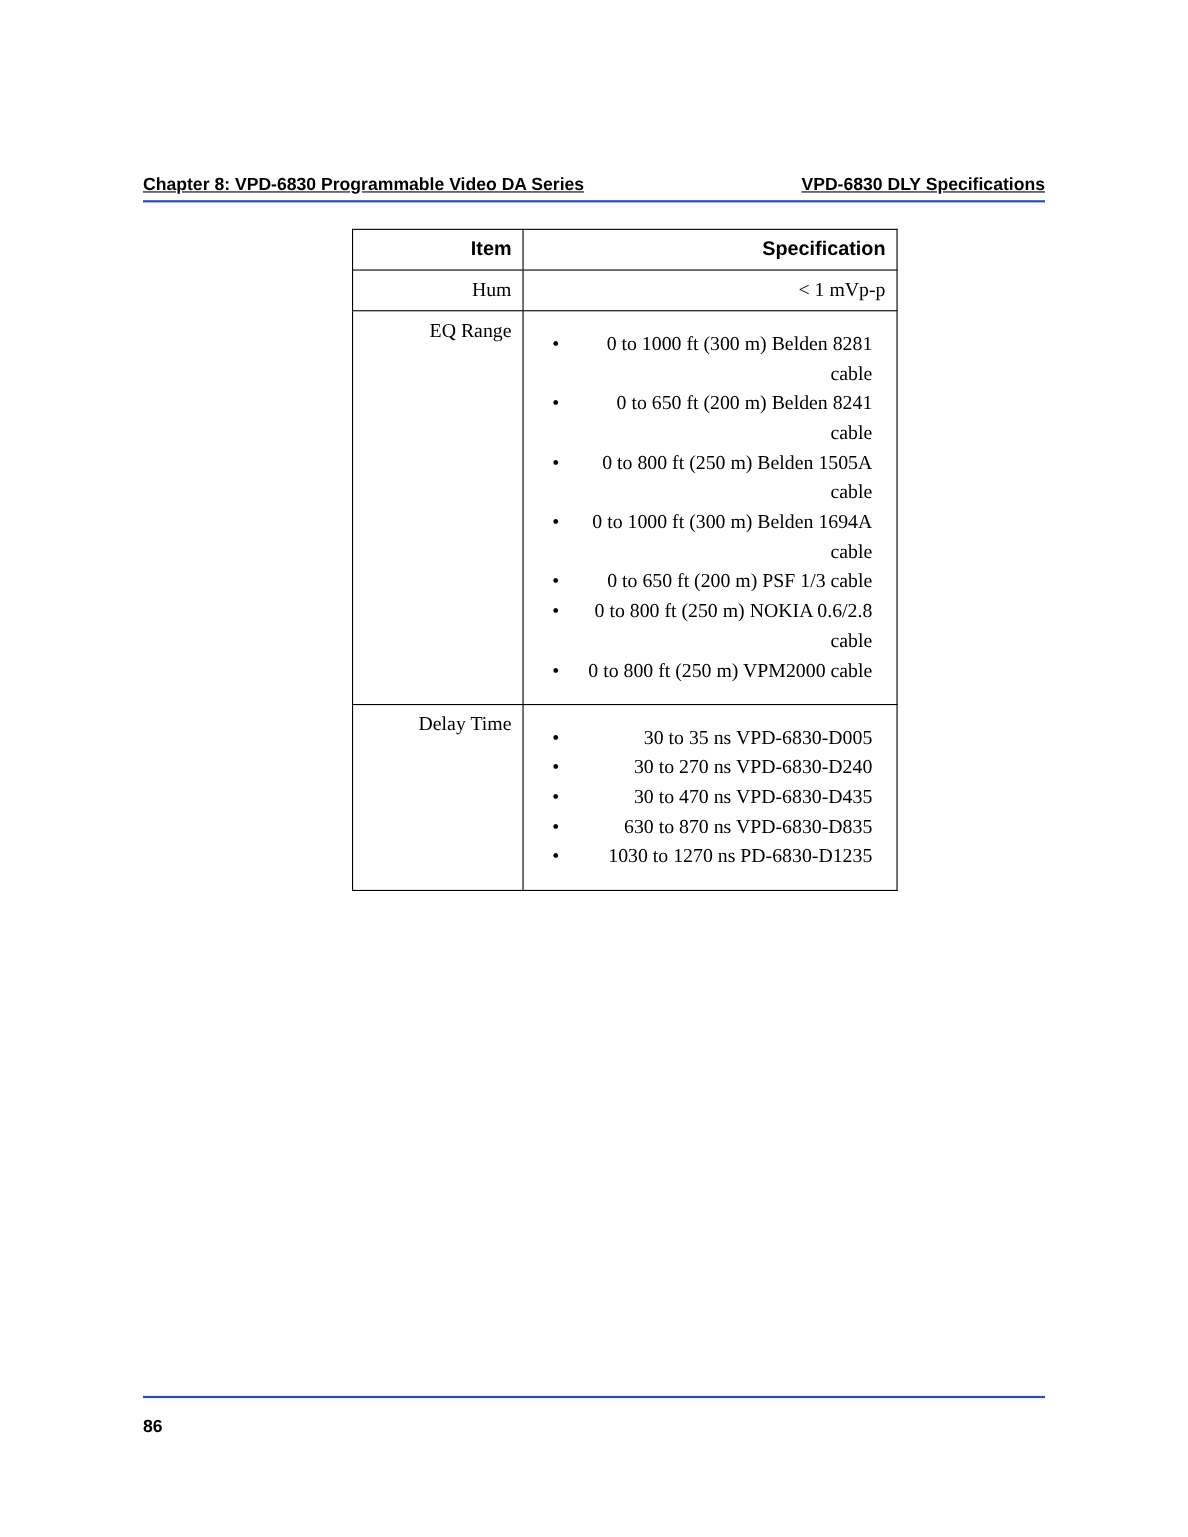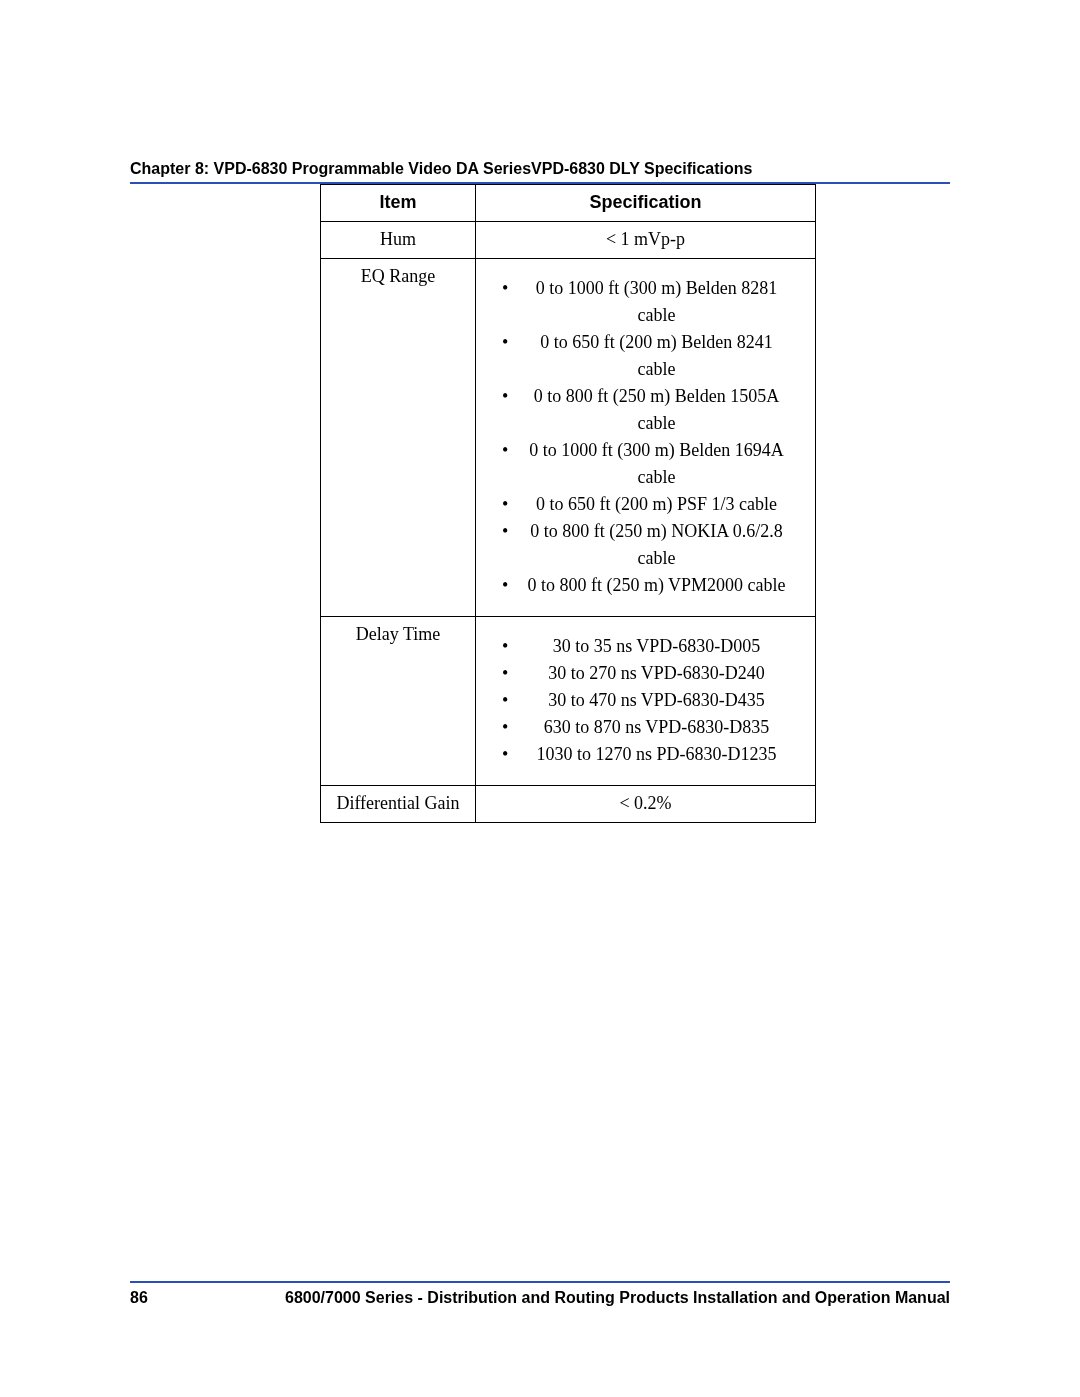--- a/index.html
+++ b/index.html
@@ -12,39 +12,42 @@
   }
   .page {
     width: 1080px;
     height: 1397px;
     margin: 0 auto;
     position: relative;
     padding: 160px 130px 0 130px;
   }
   .header-row {
     display: flex;
+    justify-content: space-between;
     align-items: baseline;
     font-family: "Myriad Pro", "Helvetica Neue", Arial, sans-serif;
     font-weight: 700;
     font-size: 16px;
     color: #000;
     border-bottom: 2px solid #2a4fb8;
     padding-bottom: 4px;
+    margin-bottom: 24px;
+    text-decoration: underline;
   }
   .spec-table {
     border-collapse: collapse;
     margin-left: 190px;
     table-layout: fixed;
     width: 495px;
   }
   .spec-table th, .spec-table td {
     border: 1px solid #000;
     padding: 4px 10px 5px 10px;
     vertical-align: top;
-    text-align: center;
+    text-align: right;
     font-size: 18px;
     line-height: 1.5;
   }
   .spec-table th {
     font-family: "Myriad Pro", "Helvetica Neue", Arial, sans-serif;
     font-weight: 700;
     font-size: 18px;
     background: #fff;
   }
   .spec-table .col-item { width: 155px; }
@@ -72,21 +75,21 @@
     left: 130px;
     right: 130px;
     bottom: 90px;
     display: flex;
     justify-content: space-between;
     align-items: baseline;
     font-family: "Myriad Pro", "Helvetica Neue", Arial, sans-serif;
     font-weight: 700;
     font-size: 16px;
     border-top: 2px solid #2a4fb8;
-    padding-top: 6px;
+    padding-top: 18px;
     gap: 36px;
   }
 </style>
 </head>
 <body>
 
 <div class="page">
 
   <div class="header-row">
     <span>Chapter 8: VPD-6830 Programmable Video DA Series</span>
@@ -128,25 +131,20 @@
           <td>
             <ul>
               <li>30 to 35 ns VPD-6830-D005</li>
               <li>30 to 270 ns VPD-6830-D240</li>
               <li>30 to 470 ns VPD-6830-D435</li>
               <li>630 to 870 ns VPD-6830-D835</li>
               <li>1030 to 1270 ns PD-6830-D1235</li>
             </ul>
           </td>
         </tr>
-        <tr>
-          <td>Differential Gain</td>
-          <td>&lt; 0.2%</td>
-        </tr>
       </tbody>
   </table>
 
   <div class="footer-row">
     <span>86</span>
-    <span>6800/7000 Series - Distribution and Routing Products Installation and Operation Manual</span>
   </div>
 
 </div>
 
 </body></html>

